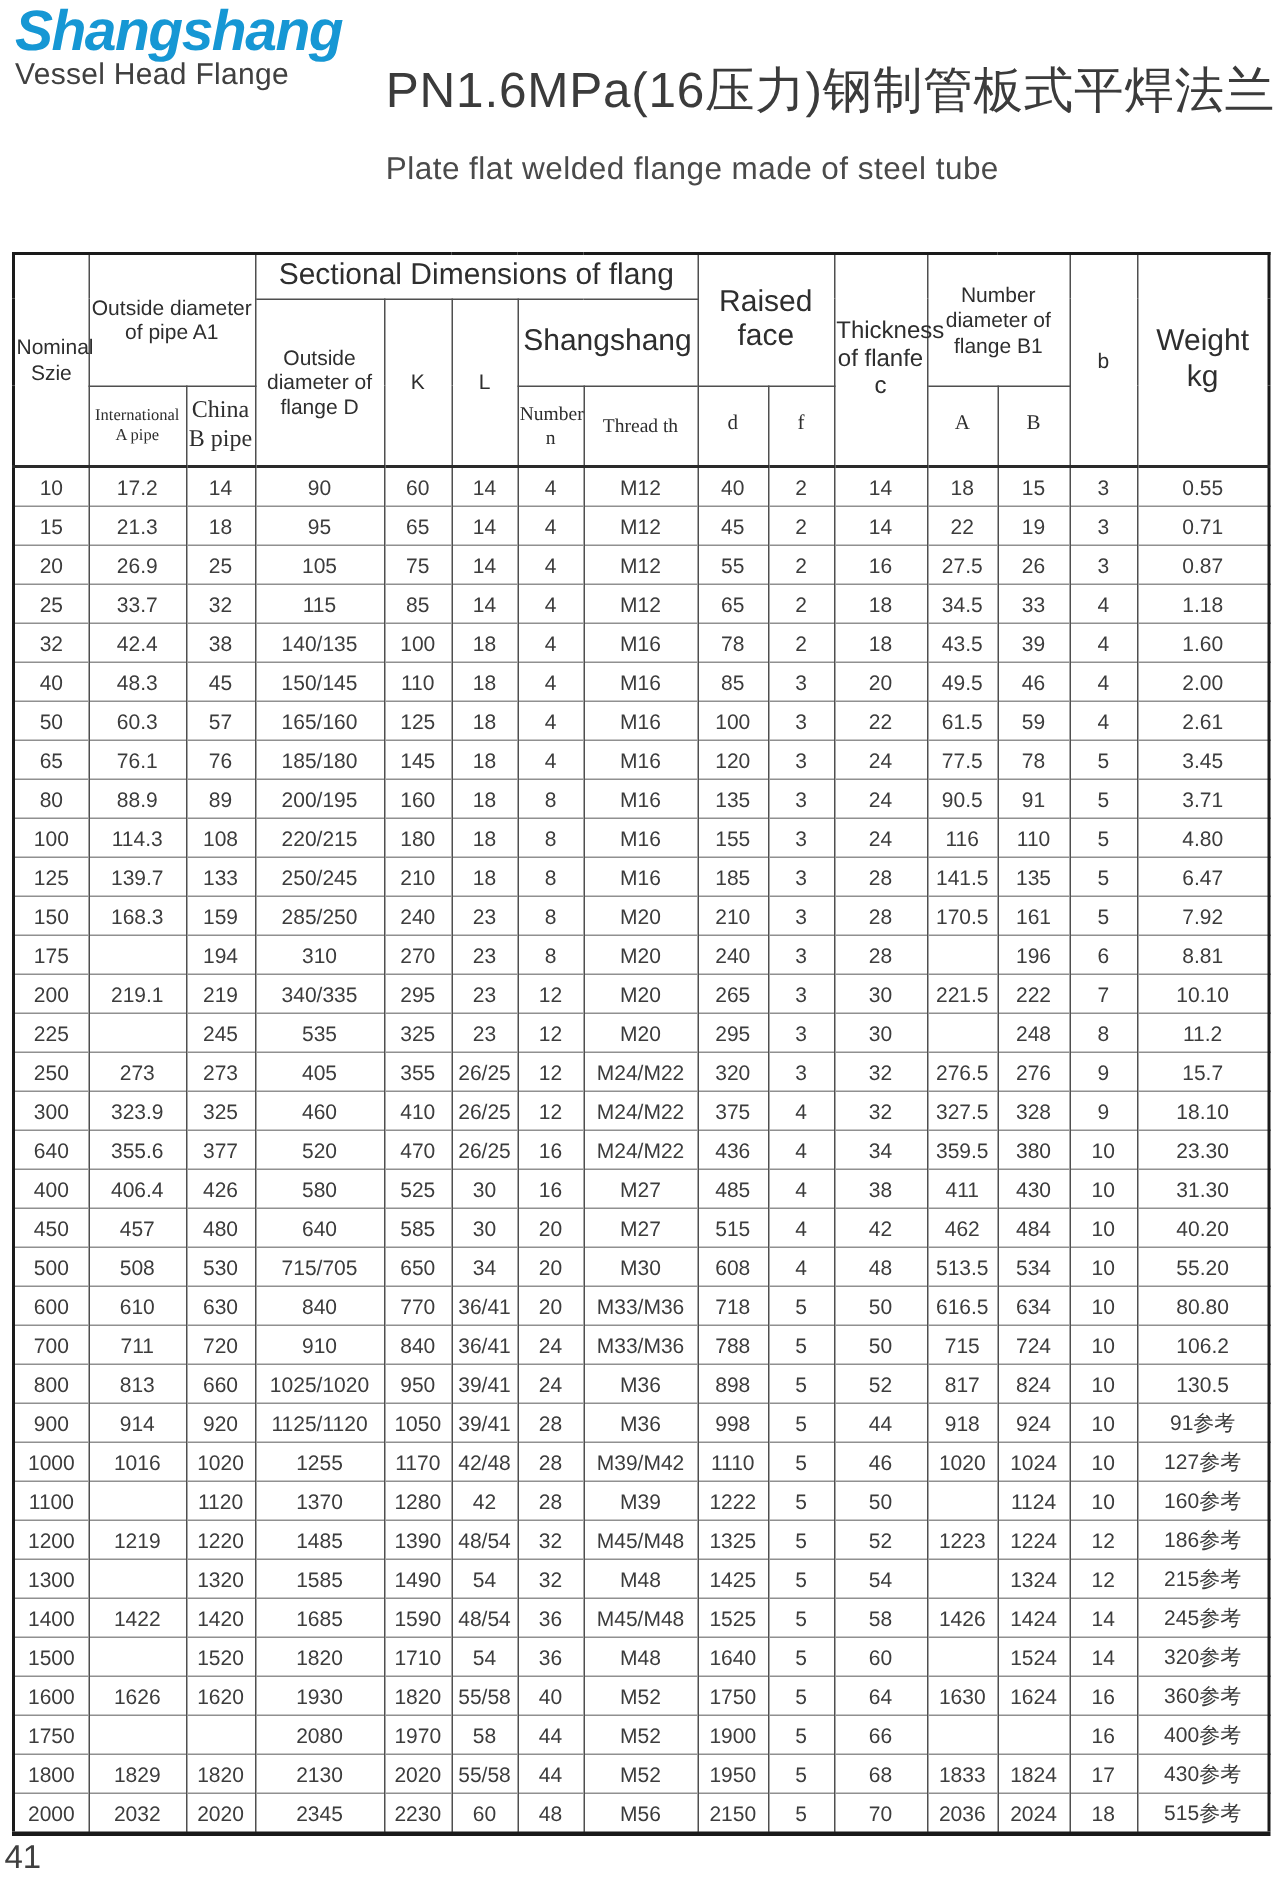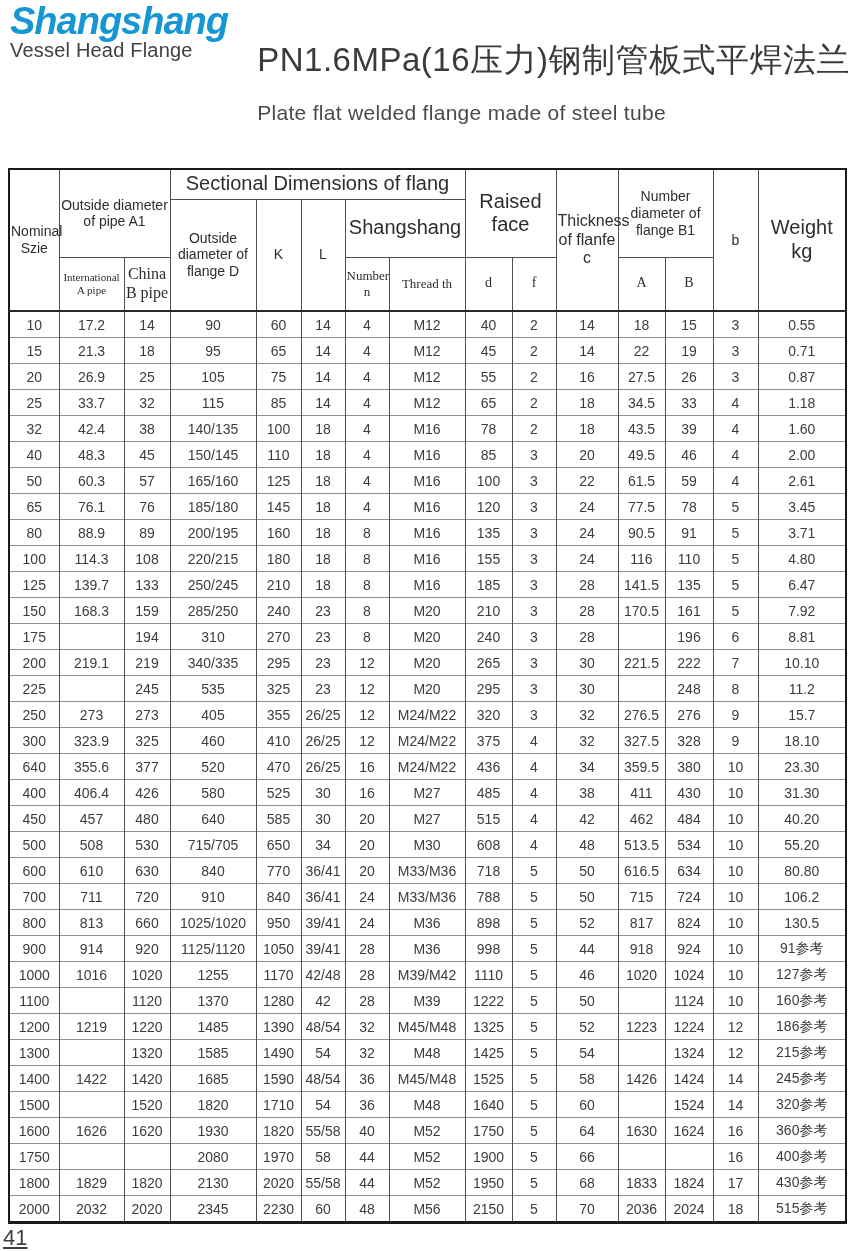--- a/index.html
+++ b/index.html
@@ -29,21 +29,21 @@
   td {
     font-size:14px; height:25px; color:#3c3c3c;
     border-left:1px solid #4f4f4f; border-right:1px solid #4f4f4f;
     border-top:1px solid #909090;
   }
   tbody tr:first-child td { border-top:2px solid #2a2a2a; }
   tr.h1 { height:30px; } tr.h2 { height:58px; } tr.h3 { height:54px;font-family:Liberation Serif, serif; }
   .fs15 { font-size:20px; } .fs13 { font-size:13px; }
   .fs12 { font-size:16px; } .fs11 { font-size:11px; }
   
-  .page-num { position:absolute; left:3px; bottom:0; font-size:22px; color:#3f3f3f;text-decoration:underline; }
+  .page-num { position:absolute; left:3px; bottom:0; font-size:22px; color:#3f3f3f; }
 </style>
 </head>
 <body>
 
 <div class="page">
 
   <header>
     <div class="logo">
       <div class="logo-main" style="color: rgb(22, 151, 212);">Shangshang</div>
       <div class="logo-sub" style="color: #404040;">Vessel Head Flange</div>

